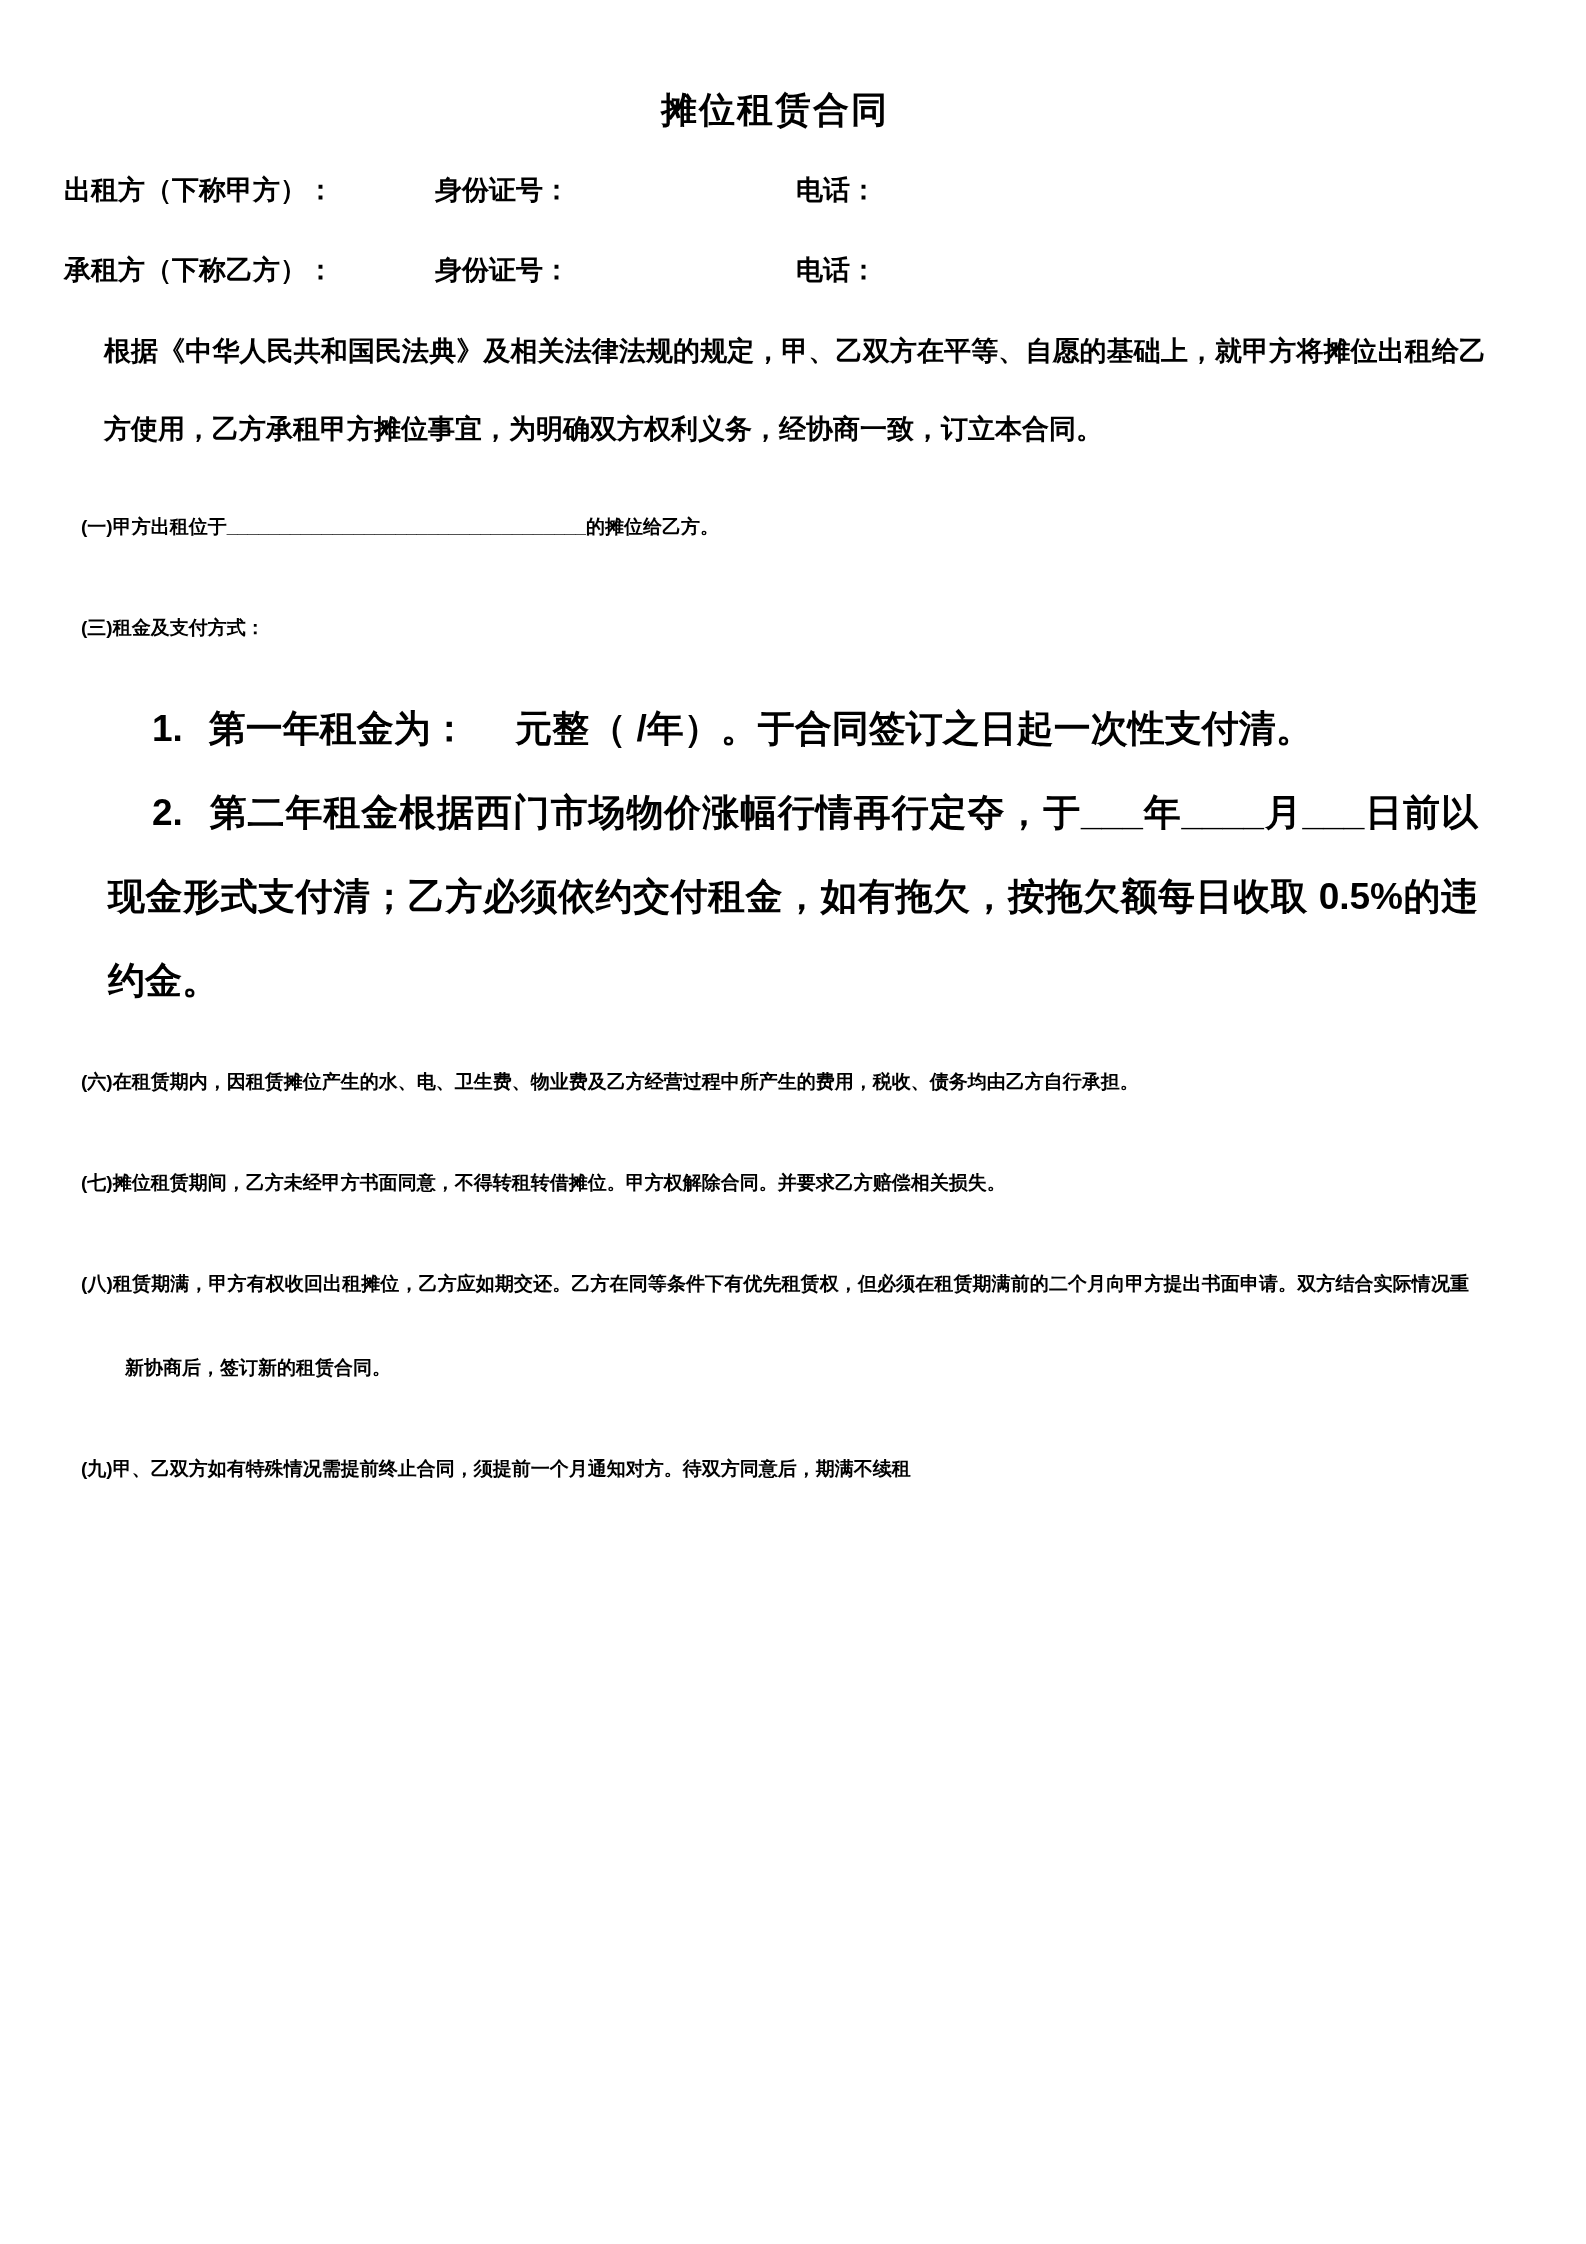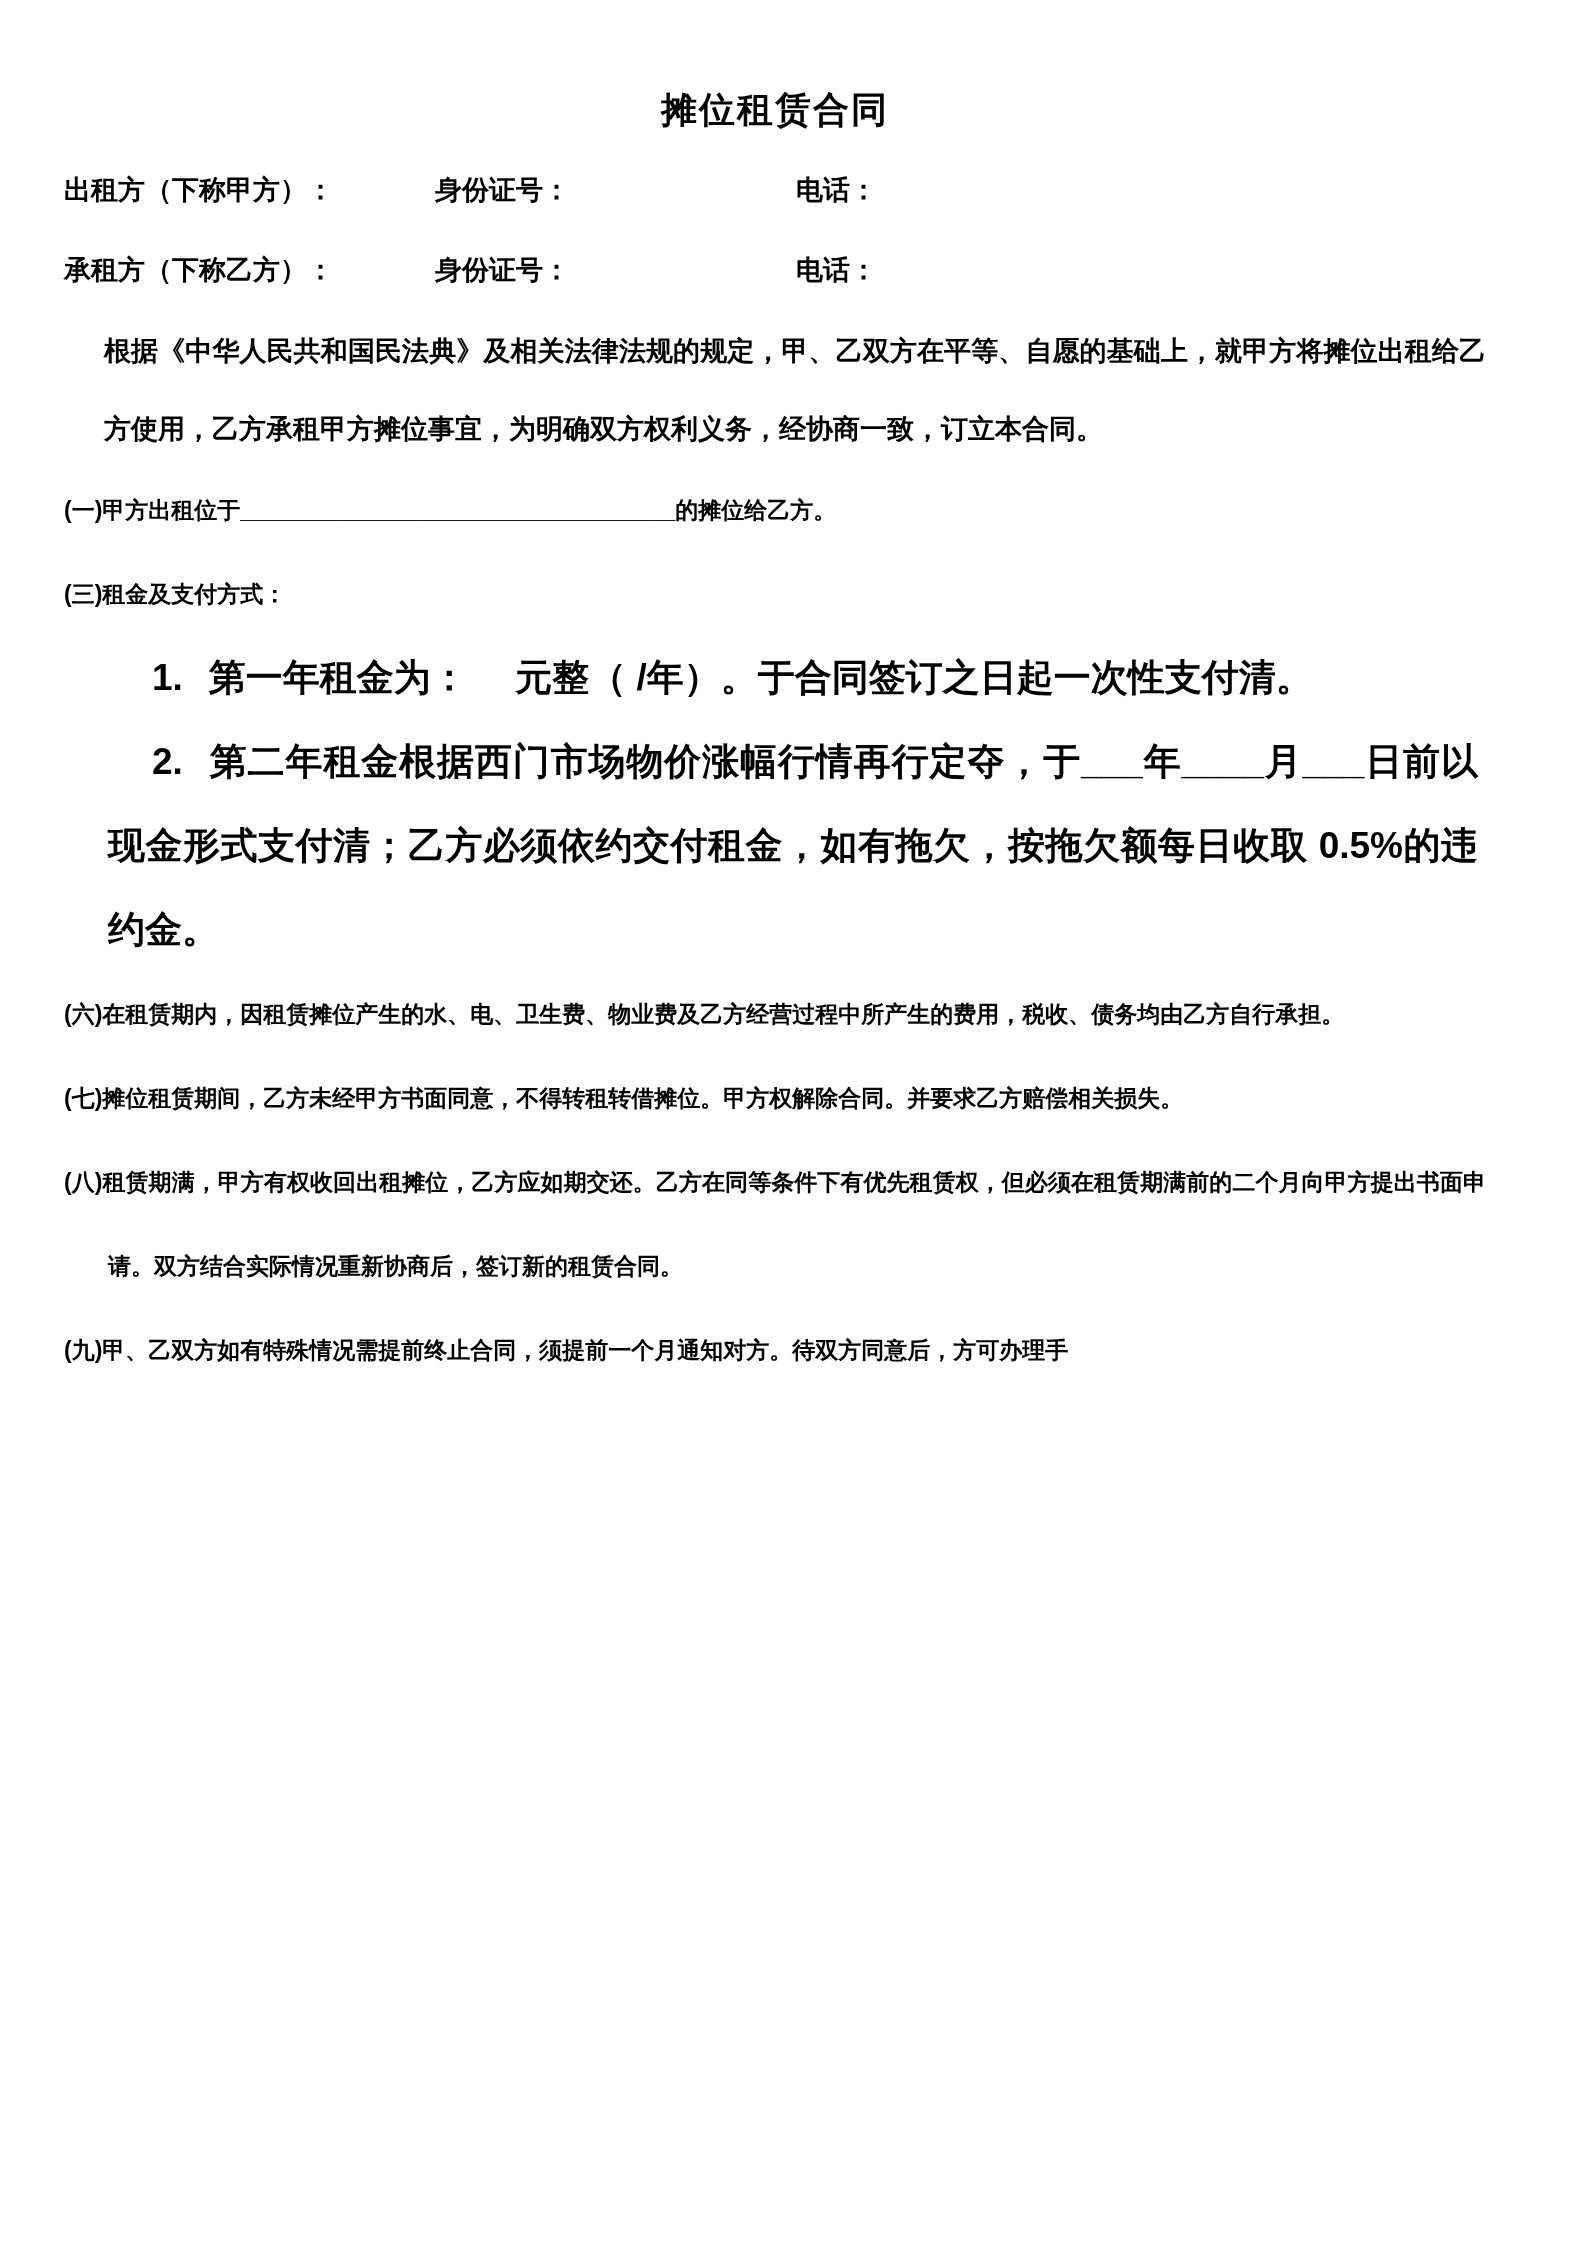--- a/index.html
+++ b/index.html
@@ -35,22 +35,22 @@
   .party-row + .party-row { margin-top: 44px; }
 
   .intro {
     margin: 24px 0 0 40px;
     font-size: 27px;
     line-height: 78px;
     text-align: justify;
   }
 
   .clause {
-    margin: 0;
-    font-size: 23px;
+    margin: 17px;
+    font-size: 19px;
     line-height: 84px;
     text-align: justify;
     padding-left: 44px;
     text-indent: -44px;
   }
 
   .subitem {
     margin: 0 8px 0 44px;
     font-size: 37px;
     line-height: 84px;
@@ -90,15 +90,15 @@
   <p class="subitem"><span class="num">2.</span><span>第二年租金根据西门市场物价涨幅行情再行定夺，于___年____月___日前以现金形式支付清；乙方必须依约交付租金，如有拖欠，按拖欠额每日收取 0.5%的违约金。</span></p>
 
 
 
   <p class="clause"><span class="marker">(六)</span><span>在租赁期内，因租赁摊位产生的水、电、卫生费、物业费及乙方经营过程中所产生的费用，税收、债务均由乙方自行承担。</span></p>
 
   <p class="clause"><span class="marker">(七)</span><span>摊位租赁期间，乙方未经甲方书面同意，不得转租转借摊位。甲方权解除合同。并要求乙方赔偿相关损失。</span></p>
 
   <p class="clause"><span class="marker">(八)</span><span>租赁期满，甲方有权收回出租摊位，乙方应如期交还。乙方在同等条件下有优先租赁权，但必须在租赁期满前的二个月向甲方提出书面申请。双方结合实际情况重新协商后，签订新的租赁合同。</span></p>
 
-  <p class="clause"><span class="marker">(九)</span><span>甲、乙双方如有特殊情况需提前终止合同，须提前一个月通知对方。待双方同意后，方可办理手</span></p>
+  <p class="clause"><span class="marker">(九)</span><span>甲、乙双方如有特殊情况需提前终止合同，须提前一个月通知对方。待双方同意后，期满不续租</span></p>
 
 </div>
 
 </body></html>

